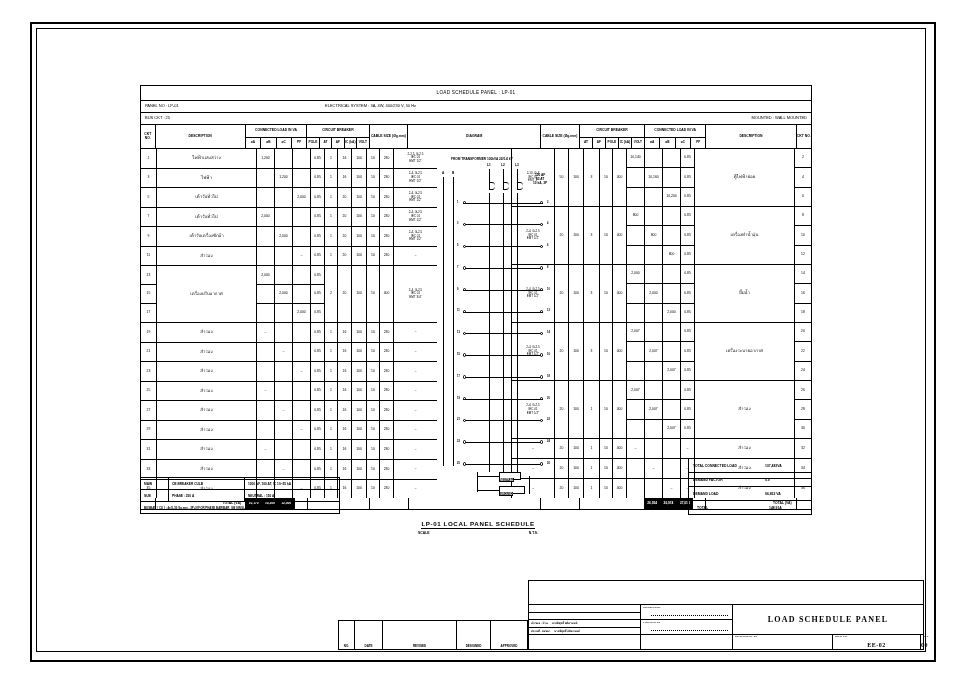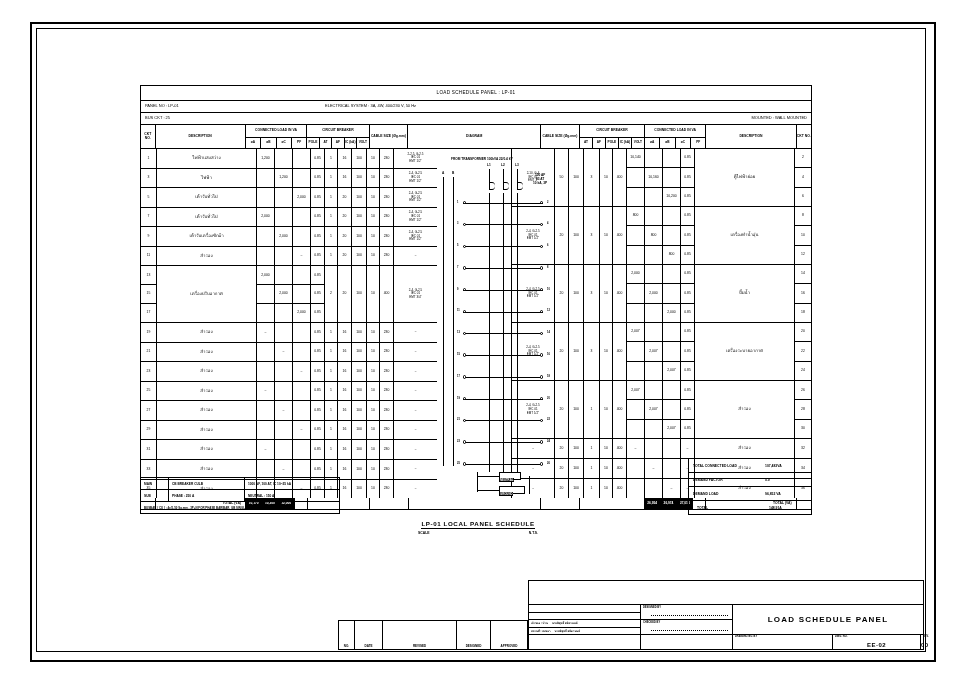--- a/index.html
+++ b/index.html
@@ -84,21 +84,21 @@
   .sumval{flex:1;font-size:3.4px;font-weight:bold;}
 
   
   .caption{position:absolute;left:418px;top:512px;width:120px;text-align:center;}
   .caption .ctitle{font-size:6.2px;font-weight:bold;letter-spacing:.6px;border-bottom:1.2px solid #000;
                    padding-bottom:1px;display:inline-block;}
   .caption .crow{display:flex;justify-content:space-between;font-size:3.4px;font-weight:bold;margin-top:1px;}
 
   
   .tblock{position:absolute;left:528px;top:580px;width:396px;height:70px;border:1.4px solid #000;
-          box-sizing:border-box;background:#fff;}
+          box-sizing:border-box;background:#fff;font-family:Liberation Serif, serif;}
   .tb-top{height:24px;border-bottom:1.2px solid #000;box-sizing:border-box;}
   .tb-mid{display:flex;height:30px;border-bottom:1.2px solid #000;box-sizing:border-box;}
   .tb-left{width:112px;border-right:1px solid #000;box-sizing:border-box;display:flex;flex-direction:column;}
   .tb-left .l{flex:1;border-bottom:1px solid #000;box-sizing:border-box;display:flex;align-items:center;
               font-size:2.8px;font-weight:bold;padding-left:2px;gap:4px;}
   .tb-left .l:last-child{border-bottom:none;}
   .tb-app{width:92px;border-right:1px solid #000;box-sizing:border-box;display:flex;flex-direction:column;}
   .tb-app .a{flex:1;border-bottom:1px solid #000;box-sizing:border-box;position:relative;}
   .tb-app .a:last-child{border-bottom:none;}
   .tb-app .alab{position:absolute;left:2px;top:1px;font-size:2.6px;font-weight:bold;}

